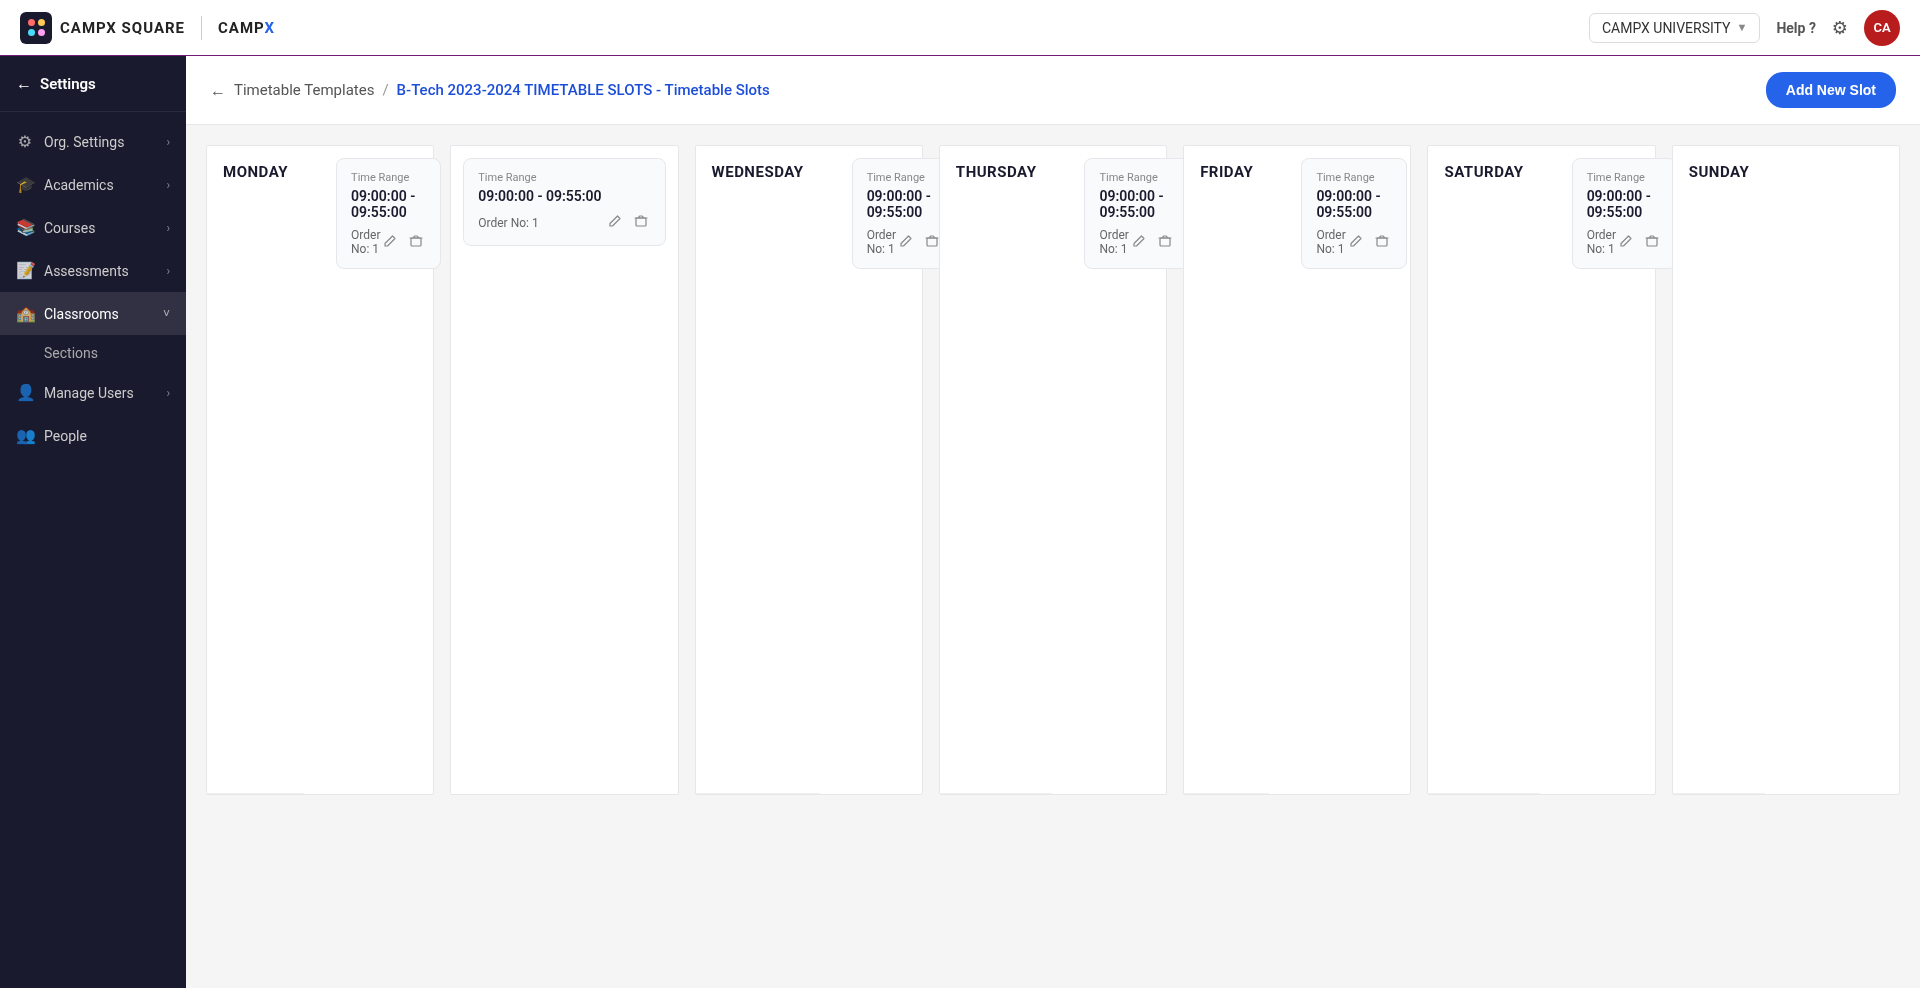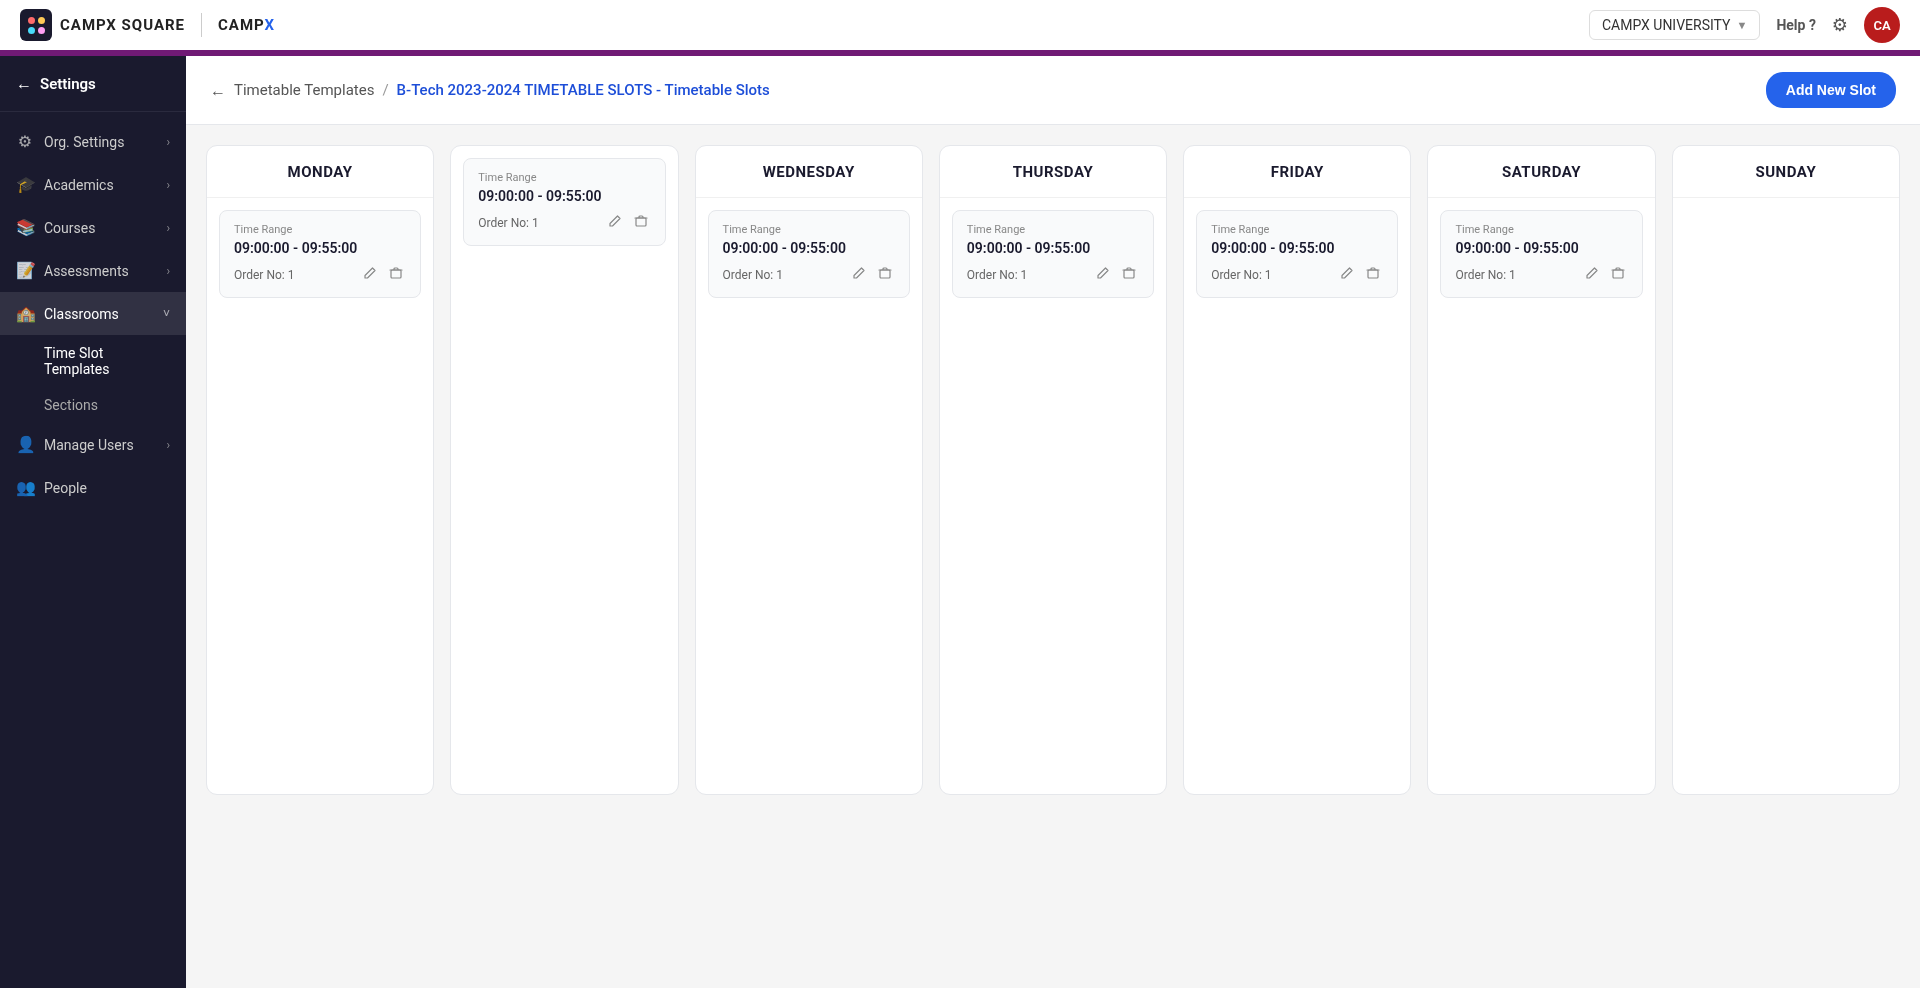--- a/index.html
+++ b/index.html
@@ -1,21 +1,21 @@
 <!DOCTYPE html>
 <html><head>
   <meta charset="utf-8">
   <style>
     * { box-sizing: border-box; margin: 0; padding: 0; }
     body { font-family: -apple-system, BlinkMacSystemFont, 'Segoe UI', Roboto, sans-serif; background: #f5f5f5; display: flex; flex-direction: column; height: 988px; overflow: hidden; }
 
     
     .header {
       display: flex; align-items: center; justify-content: space-between;
-      background: #fff; border-bottom: 6px solid #701a75;
+      background: #fff; border-bottom: 1px solid #701a75;
       height: 56px; padding: 0 20px; flex-shrink: 0; z-index: 10;
     }
     .header-left { display: flex; align-items: center; gap: 8px; }
     .logo-icon { width: 32px; height: 32px; background: #1a1a2e; border-radius: 6px; display: flex; align-items: center; justify-content: center; flex-shrink: 0; }
     .logo-dots { display: grid; grid-template-columns: 1fr 1fr; gap: 3px; padding: 4px; }
     .logo-dot { width: 7px; height: 7px; border-radius: 50%; }
     .logo-dot:nth-child(1) { background: #ff6b6b; }
     .logo-dot:nth-child(2) { background: #feca57; }
     .logo-dot:nth-child(3) { background: #48dbfb; }
     .logo-dot:nth-child(4) { background: #ff9ff3; }
@@ -55,21 +55,21 @@
     .breadcrumb-link { color: #555; cursor: pointer; }
     .breadcrumb-sep { color: #999; }
     .breadcrumb-current { color: #1d4ed8; font-weight: 500; }
 
     .add-btn { background: #2563eb; color: #fff; border: none; border-radius: 17px; padding: 10px 20px; font-size: 14px; font-weight: 600; cursor: pointer; }
 
     
     .day-grid-container { flex: 1; overflow-x: auto; overflow-y: auto; padding: 20px; }
     .day-grid { display: grid; grid-template-columns: repeat(7, minmax(180px, 1fr)); gap: 16px; min-width: 1260px; }
 
-    .day-column { background: #fff; border-radius: 11px; border: 1px solid #e5e7eb; display: flex; flex-direction: column; min-height: 650px; }
+    .day-column { background: #fff; border-radius: 2px; border: 1px solid #e5e7eb; display: flex; flex-direction: row; min-height: 650px; gap: 20px; }
     .day-header { padding: 16px; text-align: center; border-bottom: 1px solid #f0f0f0; }
     .day-name { font-size: 15px; font-weight: 700; color: #1a1a2e; letter-spacing: 0.5px; }
 
     .day-body { padding: 12px; flex: 1; }
 
     .time-slot-card { background: #f9fafb; border: 1px solid #e5e7eb; border-radius: 8px; padding: 12px 14px; margin-bottom: 10px; }
     .time-range-label { font-size: 11px; color: #888; margin-bottom: 4px; }
     .time-range-value { font-size: 14px; font-weight: 600; color: #1a1a2e; margin-bottom: 8px; }
     .time-slot-footer { display: flex; align-items: center; justify-content: space-between; }
     .order-no { font-size: 12px; color: #666; }
@@ -140,23 +140,20 @@
         </div>
         <span class="nav-chevron">›</span>
       </div>
       <div class="nav-item active">
         <div class="nav-item-left">
           <span class="nav-icon">🏫</span>
           <span>Classrooms</span>
         </div>
         <span class="nav-chevron">˅</span>
       </div>
-      <div class="sub-nav-item active">
-        <span>Time Slot Templates</span>
-      </div>
       <div class="sub-nav-item">
         <span>Sections</span>
       </div>
       <div class="nav-item">
         <div class="nav-item-left">
           <span class="nav-icon">👤</span>
           <span>Manage Users</span>
         </div>
         <span class="nav-chevron">›</span>
       </div>

